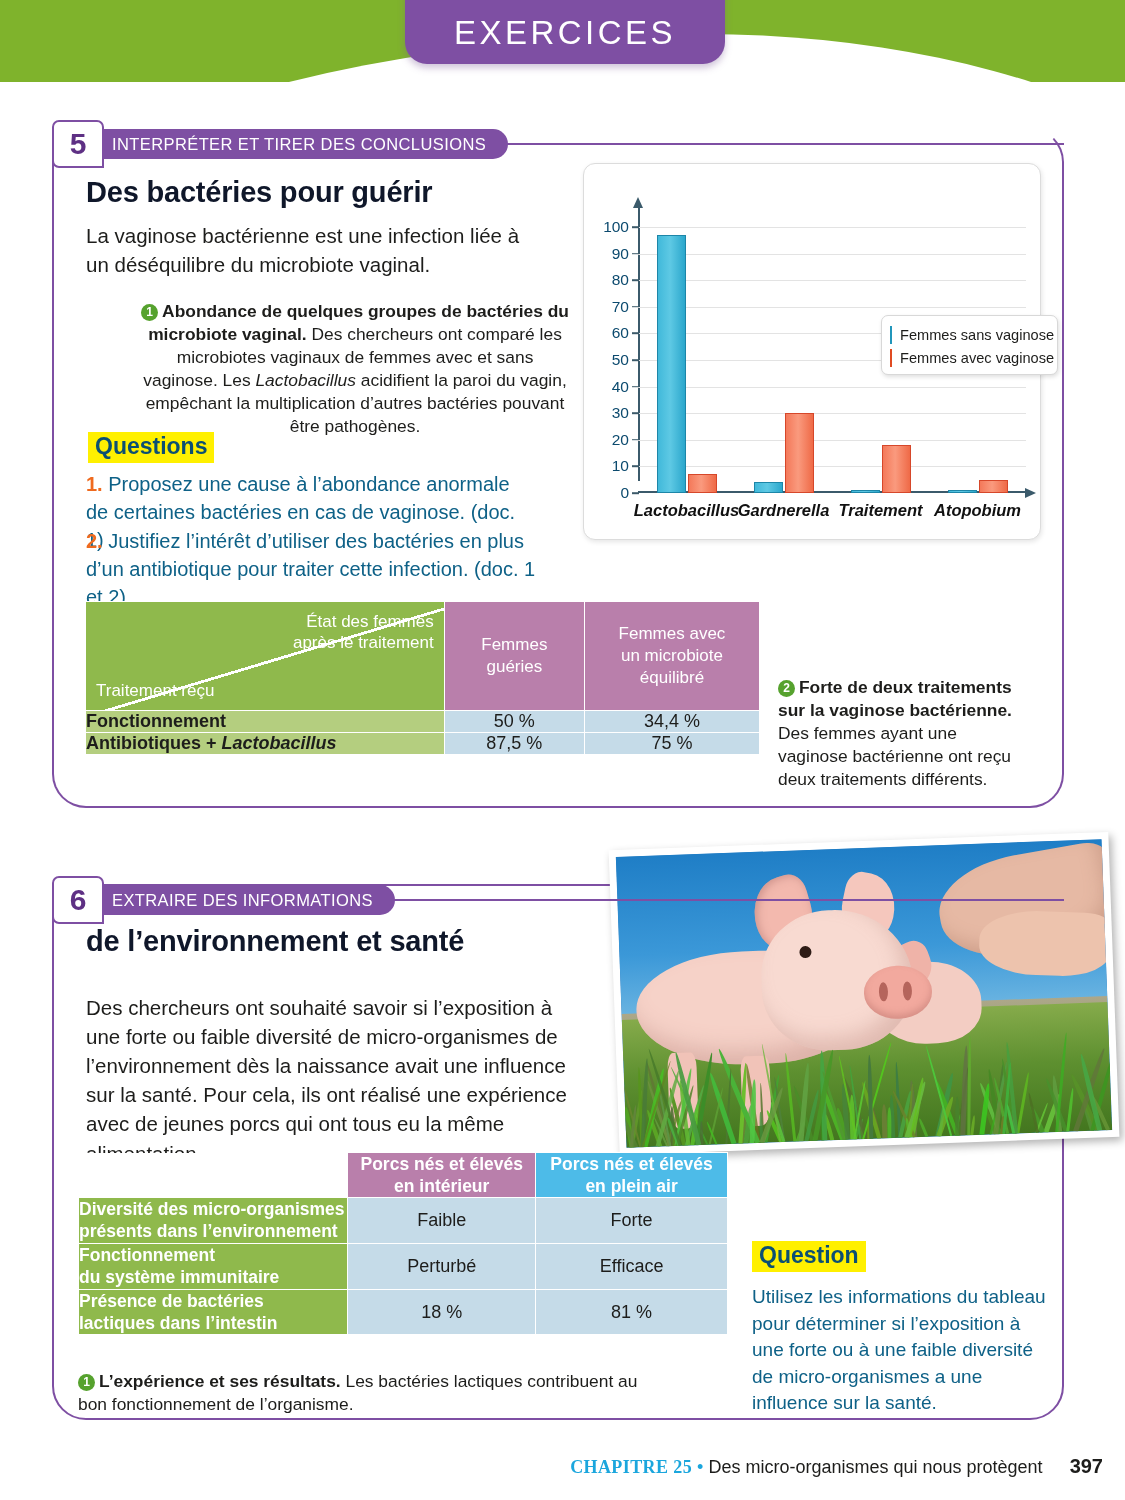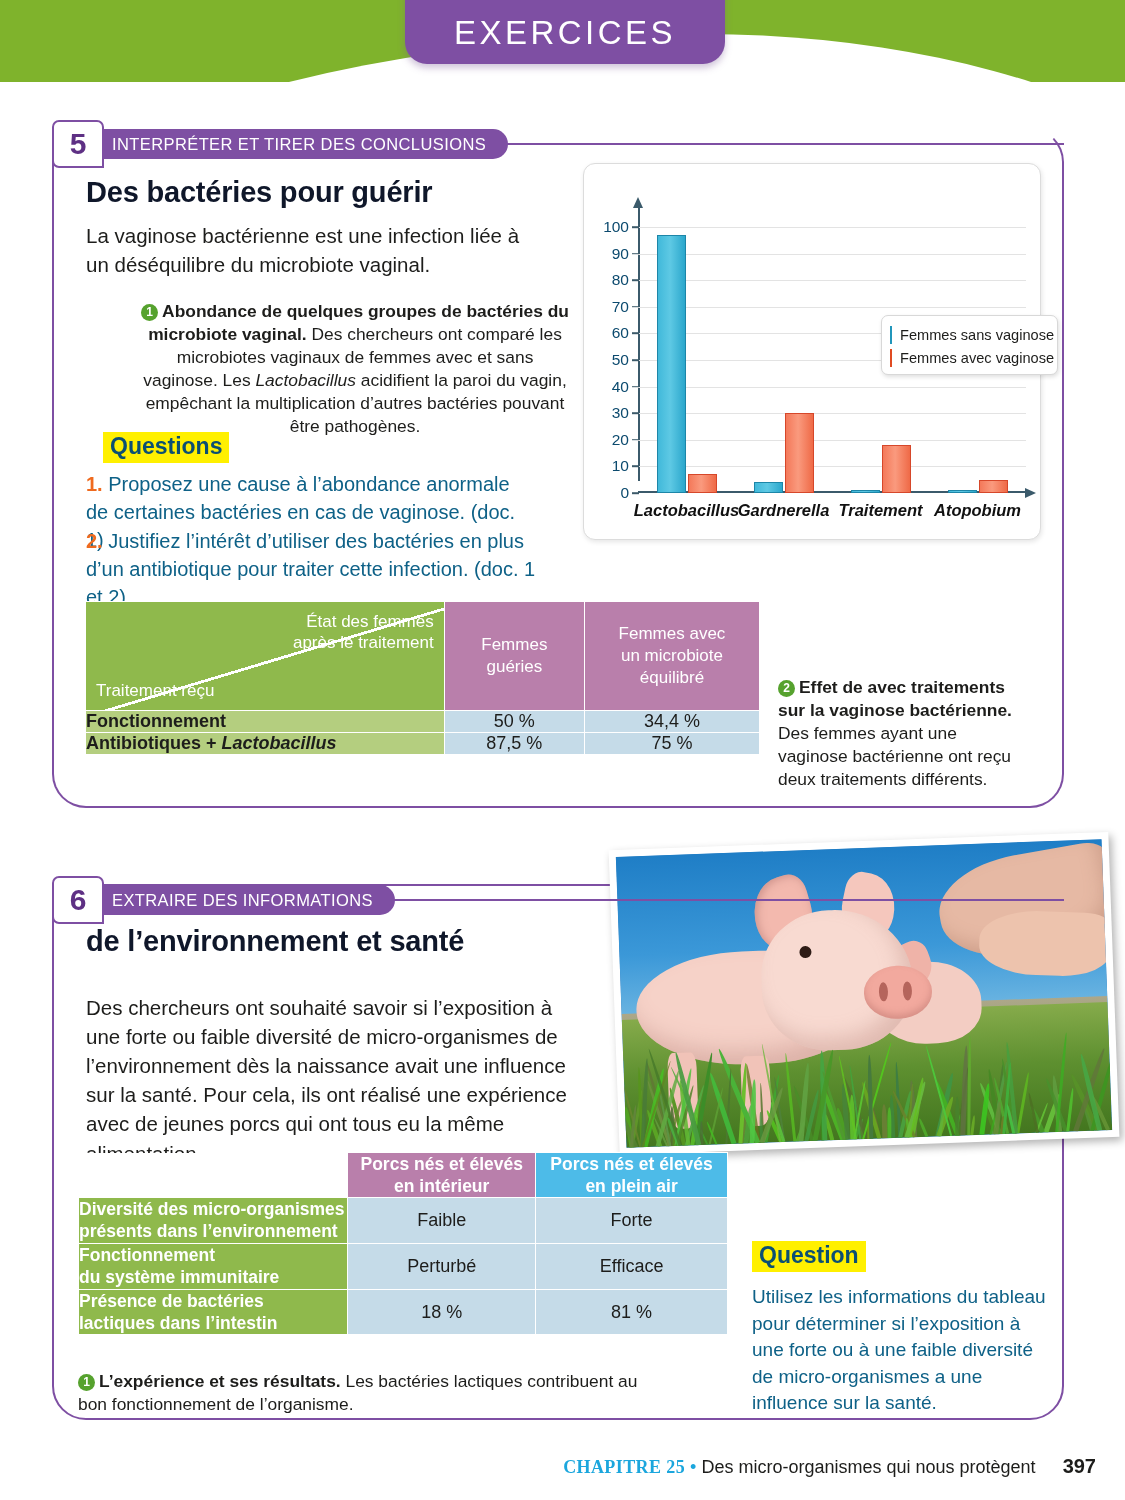--- a/index.html
+++ b/index.html
@@ -157,21 +157,21 @@
   .t2-head-pink{background:#b97fab;color:#fff;text-align:center;font-size:17.5px;font-weight:700;line-height:1.26;padding:7px 4px;}
   .t2-head-blue{background:#4dbbe8;color:#fff;text-align:center;font-size:17.5px;font-weight:700;line-height:1.26;padding:7px 4px;}
   .t2-rowlab{background:#8fb94c;color:#fff;font-size:17.5px;font-weight:700;line-height:1.28;padding:10px 0 10px 12px;text-align:left;}
   .t2-val{background:#c5dbe8;color:#1d1d1b;font-size:18px;text-align:center;padding:10px 0;margin-top:7px;}
 
   #doc1b{position:absolute;left:78px;top:1370px;width:580px;}
   #q2heading{position:absolute;left:752px;top:1241px;}
   #q2text{position:absolute;left:752px;top:1284px;width:300px;font-size:19px;line-height:1.4;color:#0e6187;}
 
   
-  #footer{position:absolute;left:0;top:1455px;width:1125px;text-align:right;padding-right:29px;box-sizing:border-box;
+  #footer{position:absolute;left:0;top:1455px;width:1125px;text-align:right;padding-right:22px;box-sizing:border-box;
     font-size:18px;color:#1d1d1b;}
   #footer .chap{color:#1ba6dd;font-weight:700;font-family:"Liberation Serif",serif;letter-spacing:.4px;}
   #footer .dot{color:#1ba6dd;}
   #footer .pagenum{font-weight:700;font-size:20px;margin-left:22px;}
 </style>
 </head>
 <body>
 
 <div id="top-band">
   <div class="greenfill"></div>
@@ -191,21 +191,21 @@
 <div class="ex-tagline" style="left:440px;top:143px;width:624px;"></div>
 
 <div class="ex-title" style="left:86px;top:176px;width:470px;">Des bactéries pour guérir</div>
 
 <div class="body-text" style="left:86px;top:221px;width:452px;">La vaginose bactérienne est une infection liée à un déséquilibre du microbiote vaginal.</div>
 
 <div class="doccap" style="left:140px;top:300px;width:430px;text-align:center;">
   <span class="docnum">1</span><b>Abondance de quelques groupes de bactéries du microbiote vaginal.</b><span> Des chercheurs ont comparé les microbiotes vaginaux de femmes avec et sans vaginose. Les </span><i>Lactobacillus</i><span> acidifient la paroi du vagin, empêchant la multiplication d’autres bactéries pouvant être pathogènes.</span>
 </div>
 
-<div class="qheading" style="left:103px;top:432px;">Questions</div>
+<div class="qheading" style="left:88px;top:432px;">Questions</div>
 
 <div class="qitem" style="left:86px;top:470px;width:450px;">
   <span class="qn">1.</span><span> Proposez une cause à l’abondance anormale de certaines bactéries en cas de vaginose. (doc. 1)</span>
 </div>
 <div class="qitem" style="left:86px;top:527px;width:465px;">
   <span class="qn">2.</span><span> Justifiez l’intérêt d’utiliser des bactéries en plus d’un antibiotique pour traiter cette infection. (doc. 1 et 2)</span>
 </div>
 
 <div id="chart-card">
   <div id="plot">
@@ -310,21 +310,21 @@
   </tr>
   <tr>
     <td class="t1-rowlab"><span>Antibiotiques + </span><i>Lactobacillus</i></td>
     <td class="t1-val">87,5 %</td>
     <td class="t1-val">75 %</td>
   </tr>
 </tbody>
   </table>
 
 <div class="doccap" id="doc2">
-  <span class="docnum">2</span><b>Effet de avec traitements sur la vaginose bactérienne.</b><span> Des femmes ayant une vaginose bactérienne ont reçu deux traitements différents.</span>
+  <span class="docnum">2</span><b>Forte de deux traitements sur la vaginose bactérienne.</b><span> Des femmes ayant une vaginose bactérienne ont reçu deux traitements différents.</span>
 </div>
 
 <div class="ex-frame" id="ex6-frame"></div>
 <div class="ex-badge" style="left:52px;top:876px;">
   <span>6</span>
 </div>
 <div class="ex-tagbar" style="left:96px;top:885px;">
   <span>EXTRAIRE DES INFORMATIONS</span>
 </div>
 <div class="ex-tagline" style="left:357px;top:899px;width:707px;"></div>

